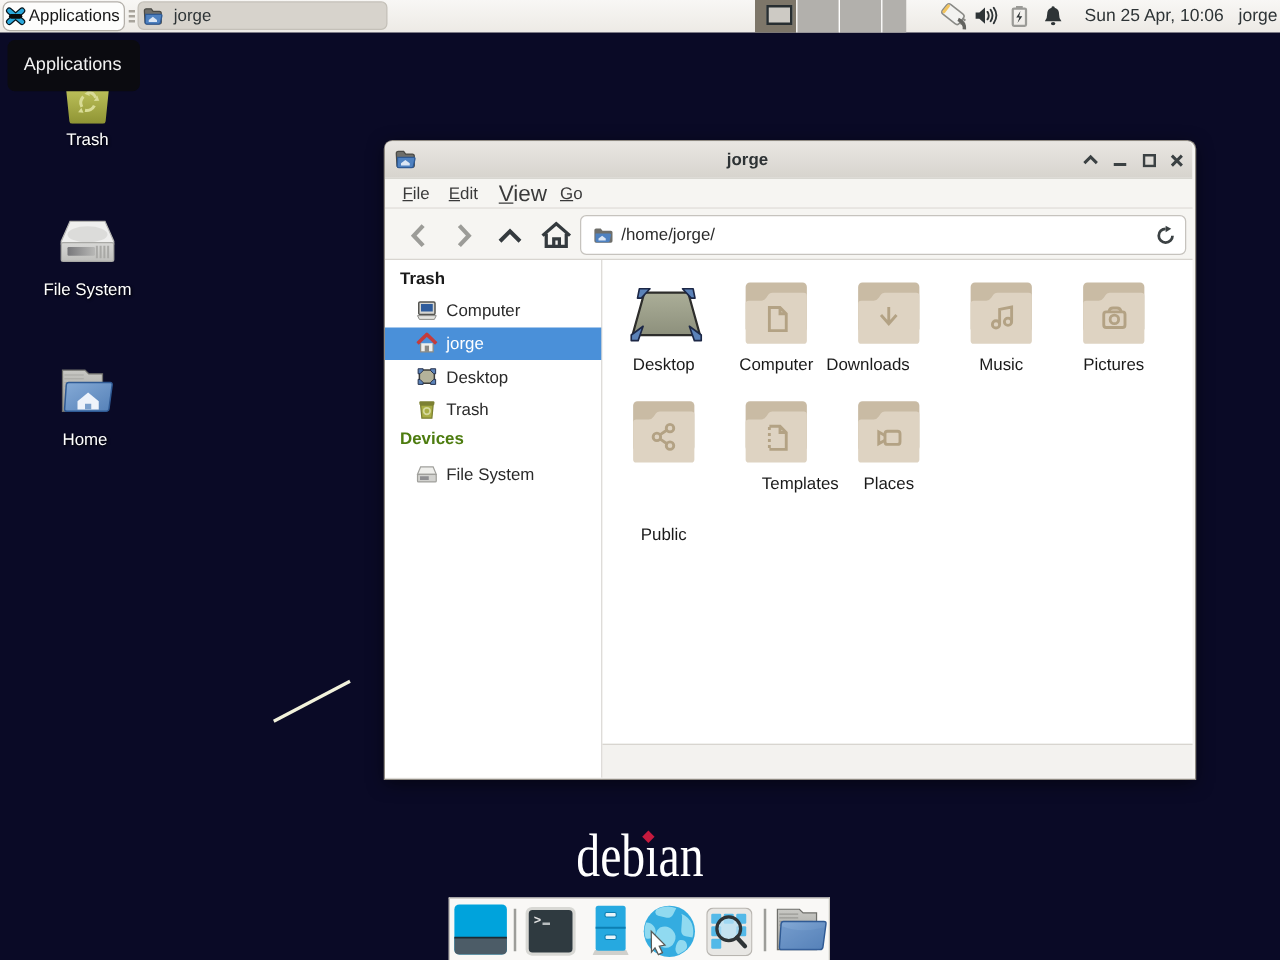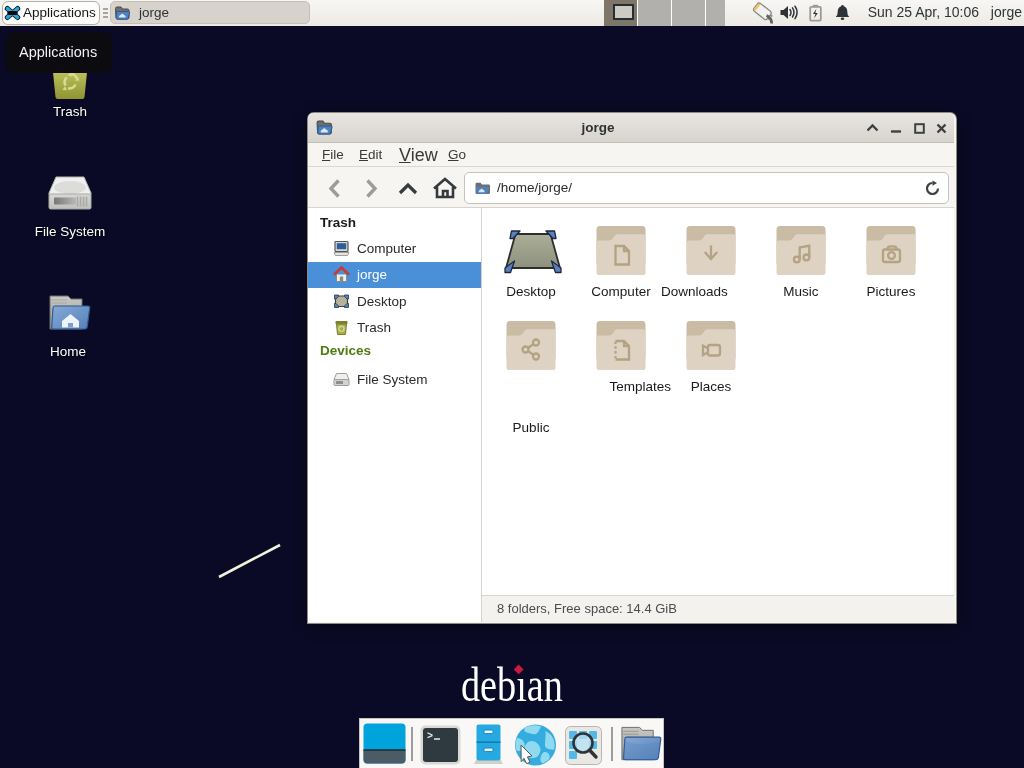--- a/index.html
+++ b/index.html
@@ -334,21 +334,20 @@
   <div class="abs" style="left:263px;top:171px;width:100px;text-align:center;font-size:13.5px;color:#1a1a1a;">Computer</div>
   <div class="abs" style="left:353px;top:171px;width:100px;text-align:left;font-size:13.5px;color:#1a1a1a;">Downloads</div>
   <div class="abs" style="left:443px;top:171px;width:100px;text-align:center;font-size:13.5px;color:#1a1a1a;">Music</div>
   <div class="abs" style="left:533px;top:171px;width:100px;text-align:center;font-size:13.5px;color:#1a1a1a;">Pictures</div>
 
   <div class="abs" style="left:173px;top:266px;width:100px;text-align:center;font-size:13.5px;color:#1a1a1a;margin-top:41px;">Public</div>
   <div class="abs" style="left:263px;top:266px;width:100px;text-align:right;font-size:13.5px;color:#1a1a1a;">Templates</div>
   <div class="abs" style="left:353px;top:266px;width:100px;text-align:center;font-size:13.5px;color:#1a1a1a;">Places</div>
 
   <div class="abs" style="left:174px;top:482px;width:472px;height:27px;background:#f3f2ef;border-top:1px solid #d8d5d0;"></div>
-  <div class="abs" style="left:189px;top:482px;height:27px;line-height:27px;font-size:13px;color:#4c4c4c;">8 folders, Free space: 14.4 GiB</div>
 </div>
 
 <div class="abs" style="left:461px;top:655px;width:160px;height:60px;">
   <div style="transform:scaleX(0.78);transform-origin:0 0;font-family:'Liberation Serif',serif;font-size:49px;color:#ffffff;line-height:60px;">debıan</div>
 </div>
 <div class="abs" style="left:515px;top:666px;width:7.4px;height:7.4px;background:#c61a3e;transform:rotate(45deg);"></div>
 
 <div class="abs" style="left:359px;top:718px;width:305px;height:50px;background:#f9f8f6;border:1px solid #c8c5bf;border-bottom:none;"></div>
 
 <svg class="abs" style="left:363px;top:723px" width="43" height="41" viewBox="0 0 43 41">

